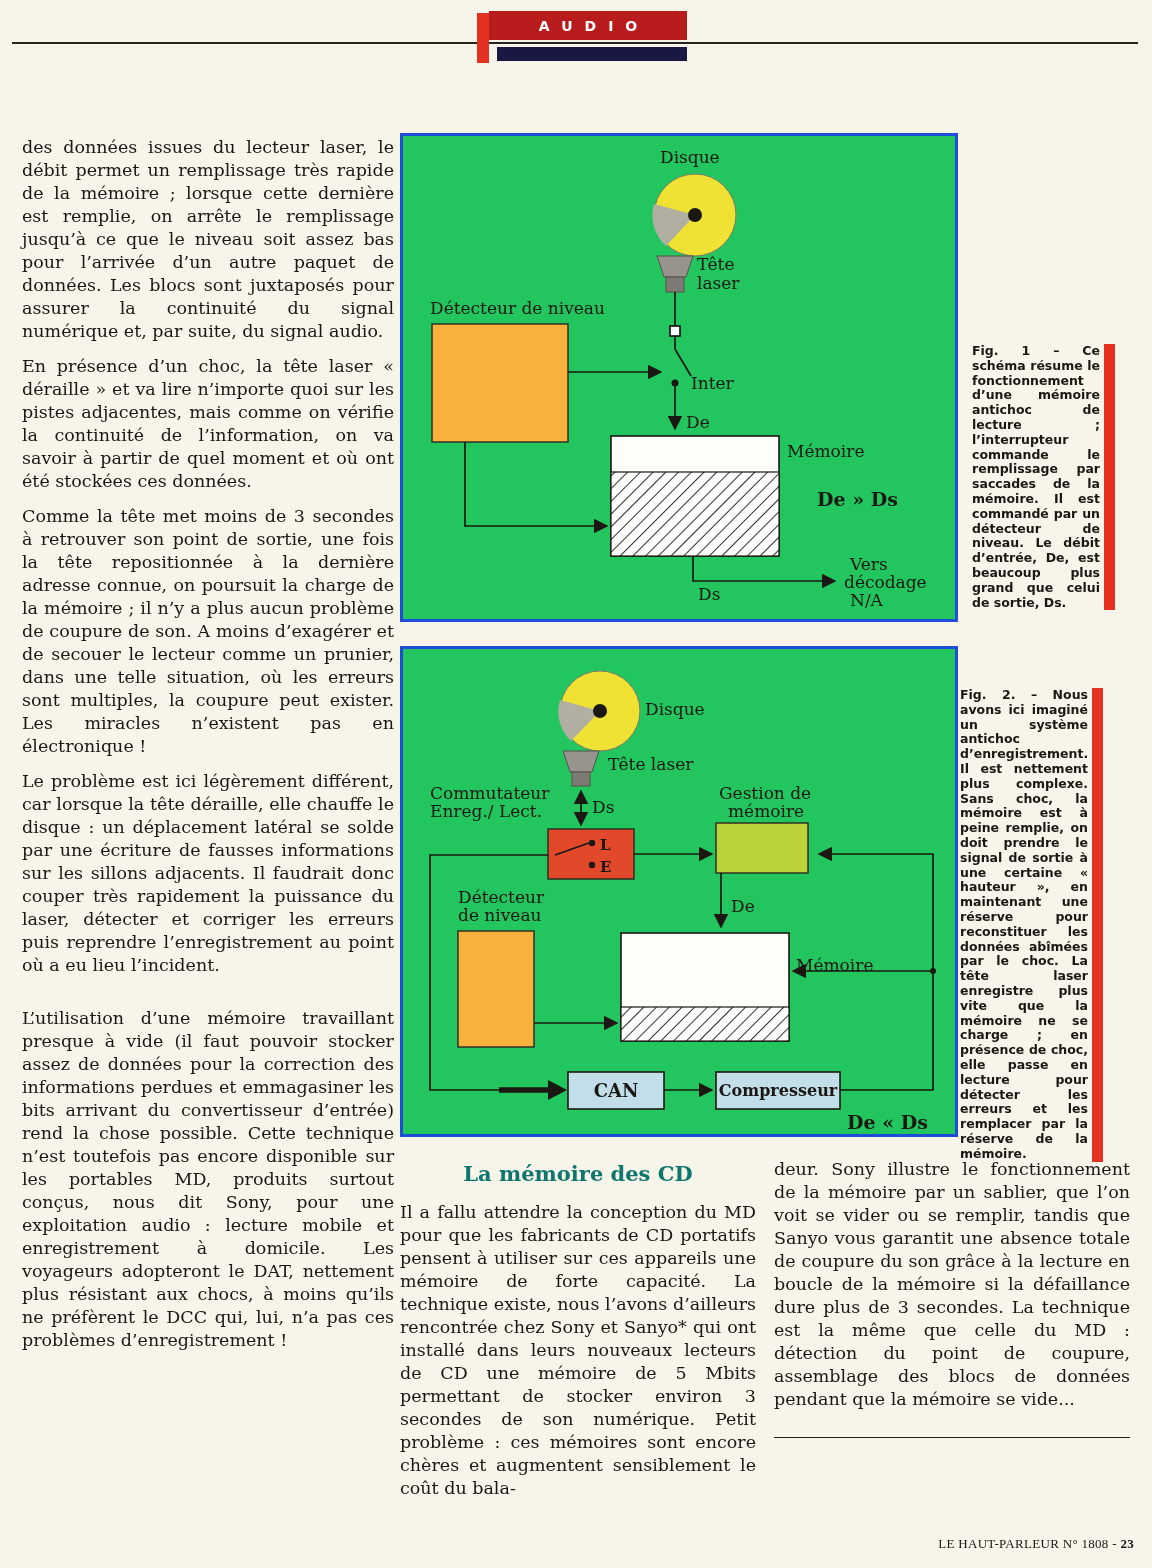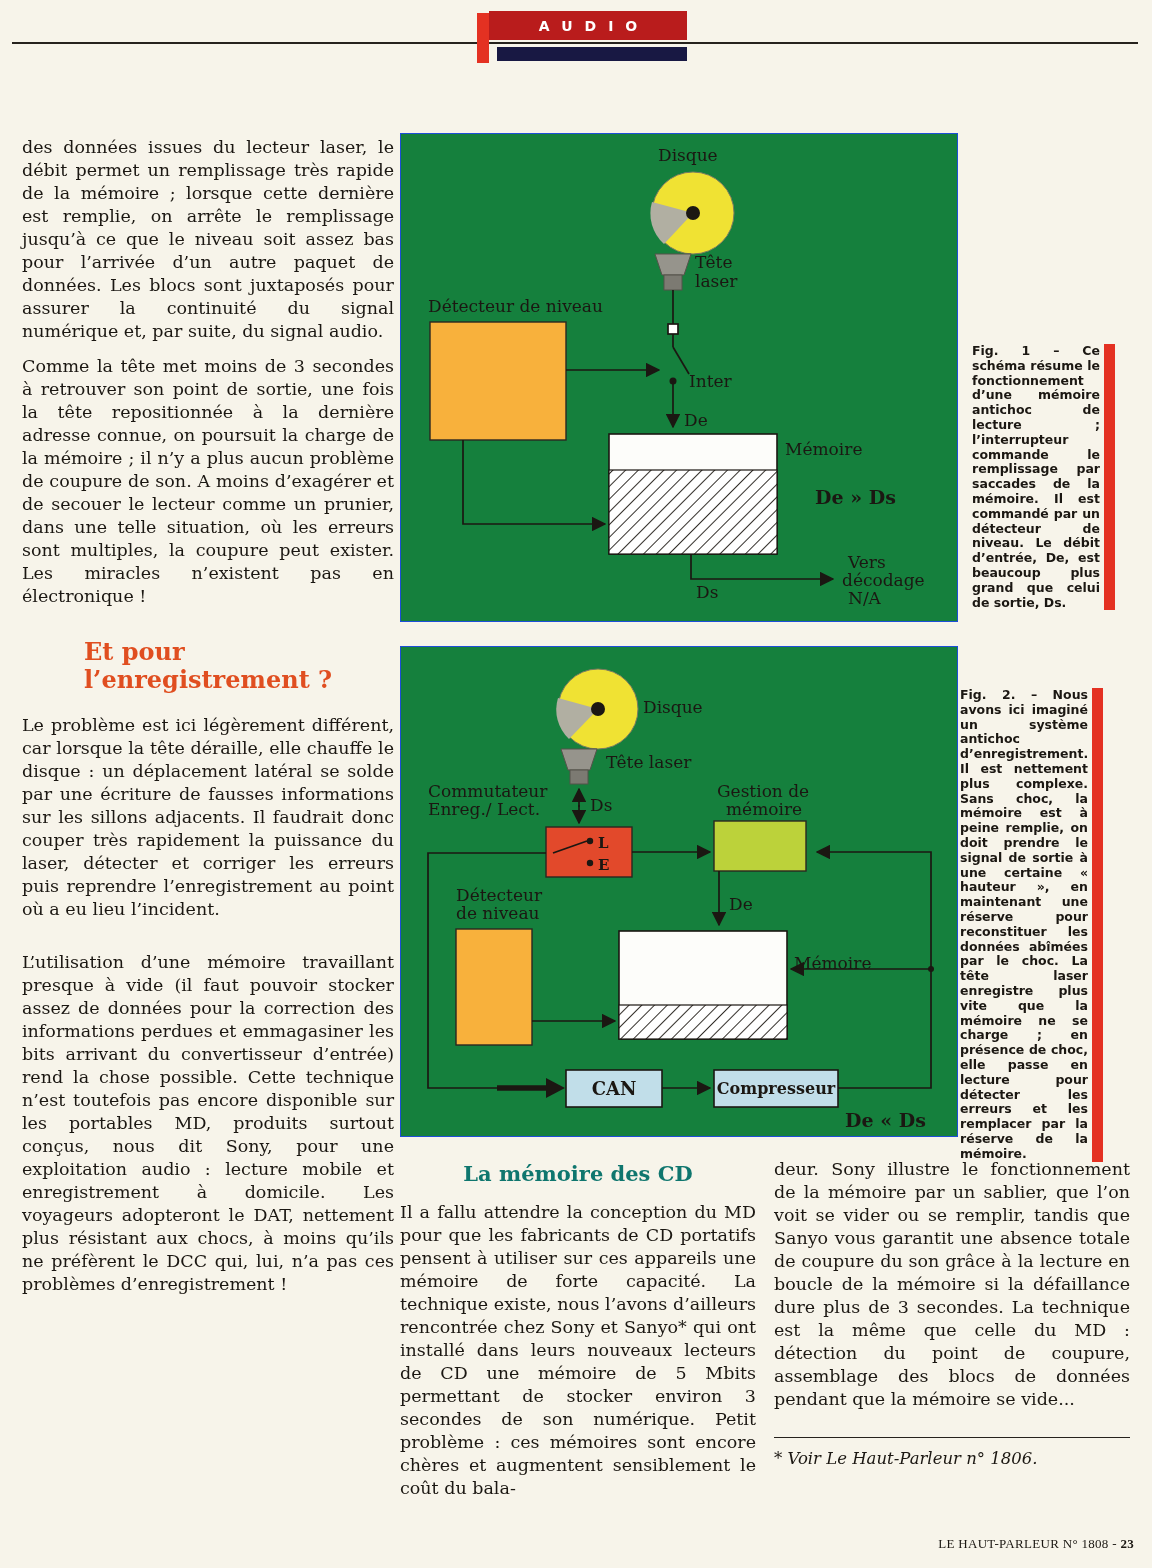--- a/index.html
+++ b/index.html
@@ -40,21 +40,21 @@
     color: #0f766e; font-weight: bold; font-size: 21px;
     text-align: center; margin: 0 0 16px;
   }
   .gap-top { margin-top: 30px !important; }
 
   .signature { text-align: right; font-weight: bold; margin-top: 22px; padding-right: 8px; }
   .foot-rule { border-top: 1.5px solid #26221d; margin-top: 26px; }
   .footnote  { font-style: italic; font-size: 16.5px; margin-top: 9px; }
 
   
-  .panel { background: #15803d; border: 1px solid #1d4ed8; }
+  .panel { background: #22c55e; border: 3px solid #1d4ed8; }
   .panel1 { left: 400px; top: 133px; width: 558px; height: 489px; }
   .panel2 { left: 400px; top: 646px; width: 558px; height: 491px; }
   svg.diag { display: block; width: 556px; height: 487px; }
   svg .t  { font-family: "DejaVu Serif", serif; font-size: 17px; fill: #1b1712; }
   svg .tb { font-weight: bold; font-size: 19px; }
   svg .tc { font-family: "DejaVu Serif", serif; font-weight: bold; fill: #1b1712; }
   svg .w  { stroke: #1b1712; stroke-width: 1.7; fill: none; }
 
   
   .cap { display: flex; gap: 4px; align-items: stretch; }
@@ -81,22 +81,22 @@
 
 <div class="abs rule-top"></div>
 <div class="abs banner">
   <span>AUDIO</span>
 </div>
 <div class="abs banner2"></div>
 <div class="abs redtab"></div>
 
 <div class="abs col col-left">
   <p>des données issues du lecteur laser, le débit permet un remplissage très rapide de la mémoire ; lorsque cette dernière est remplie, on arrête le remplissage jusqu’à ce que le niveau soit assez bas pour l’arrivée d’un autre paquet de données. Les blocs sont juxtaposés pour assurer la continuité du signal numérique et, par suite, du signal audio.</p>
+  <p>En présence d’un choc, la tête laser « déraille » et va lire n’importe quoi sur les pistes adjacentes, mais comme on vérifie la continuité de l’information, on va savoir à partir de quel moment et où ont été stockées ces données.</p>
   <p>Comme la tête met moins de 3 secondes à retrouver son point de sortie, une fois la tête repositionnée à la dernière adresse connue, on poursuit la charge de la mémoire ; il n’y a plus aucun problème de coupure de son. A moins d’exagérer et de secouer le lecteur comme un prunier, dans une telle situation, où les erreurs sont multiples, la coupure peut exister. Les miracles n’existent pas en électronique !</p>
-  <h2 class="h-red1">Et pour l’enregistrement ?</h2>
   <p>Le problème est ici légèrement différent, car lorsque la tête déraille, elle chauffe le disque : un déplacement latéral se solde par une écriture de fausses informations sur les sillons adjacents. Il faudrait donc couper très rapidement la puissance du laser, détecter et corriger les erreurs puis reprendre l’enregistrement au point où a eu lieu l’incident.</p>
   <p class="gap-top">L’utilisation d’une mémoire travaillant presque à vide (il faut pouvoir stocker assez de données pour la correction des informations perdues et emmagasiner les bits arrivant du convertisseur d’entrée) rend la chose possible. Cette technique n’est toutefois pas encore disponible sur les portables MD, produits surtout conçus, nous dit Sony, pour une exploitation audio : lecture mobile et enregistrement à domicile. Les voyageurs adopteront le DAT, nettement plus résistant aux chocs, à moins qu’ils ne préfèrent le DCC qui, lui, n’a pas ces problèmes d’enregistrement !</p>
 </div>
 
 <div class="abs panel panel1">
 <svg class="diag" viewBox="0 0 556 487">
   <defs>
     <pattern id="hatch1" width="9" height="9" patternUnits="userSpaceOnUse" patternTransform="rotate(45)">
       <rect width="9" height="9" fill="#ffffff"></rect>
       <line x1="0" y1="0" x2="0" y2="9" stroke="#1b1712" stroke-width="1.8"></line>
@@ -247,18 +247,17 @@
 </div>
 
 <div class="abs col col-mid">
   <h2 class="h-red2">La mémoire des CD</h2>
   <p>Il a fallu attendre la conception du MD pour que les fabricants de CD portatifs pensent à utiliser sur ces appareils une mémoire de forte capacité. La technique existe, nous l’avons d’ailleurs rencontrée chez Sony et Sanyo* qui ont installé dans leurs nouveaux lecteurs de CD une mémoire de 5 Mbits permettant de stocker environ 3 secondes de son numérique. Petit problème : ces mémoires sont encore chères et augmentent sensiblement le coût du bala-</p>
 </div>
 
 <div class="abs col col-right">
   <p>deur. Sony illustre le fonctionnement de la mémoire par un sablier, que l’on voit se vider ou se remplir, tandis que Sanyo vous garantit une absence totale de coupure du son grâce à la lecture en boucle de la mémoire si la défaillance dure plus de 3 secondes. La technique est la même que celle du MD : détection du point de coupure, assemblage des blocs de données pendant que la mémoire se vide...</p>
   <div class="foot-rule"></div>
-  <div class="footnote">* Voir Le Haut-Parleur n° 1806.</div>
 </div>
 
 <div class="abs footer">
   <span>LE HAUT-PARLEUR N° 1808 - </span><b>23</b>
 </div>
 
 </body></html>

